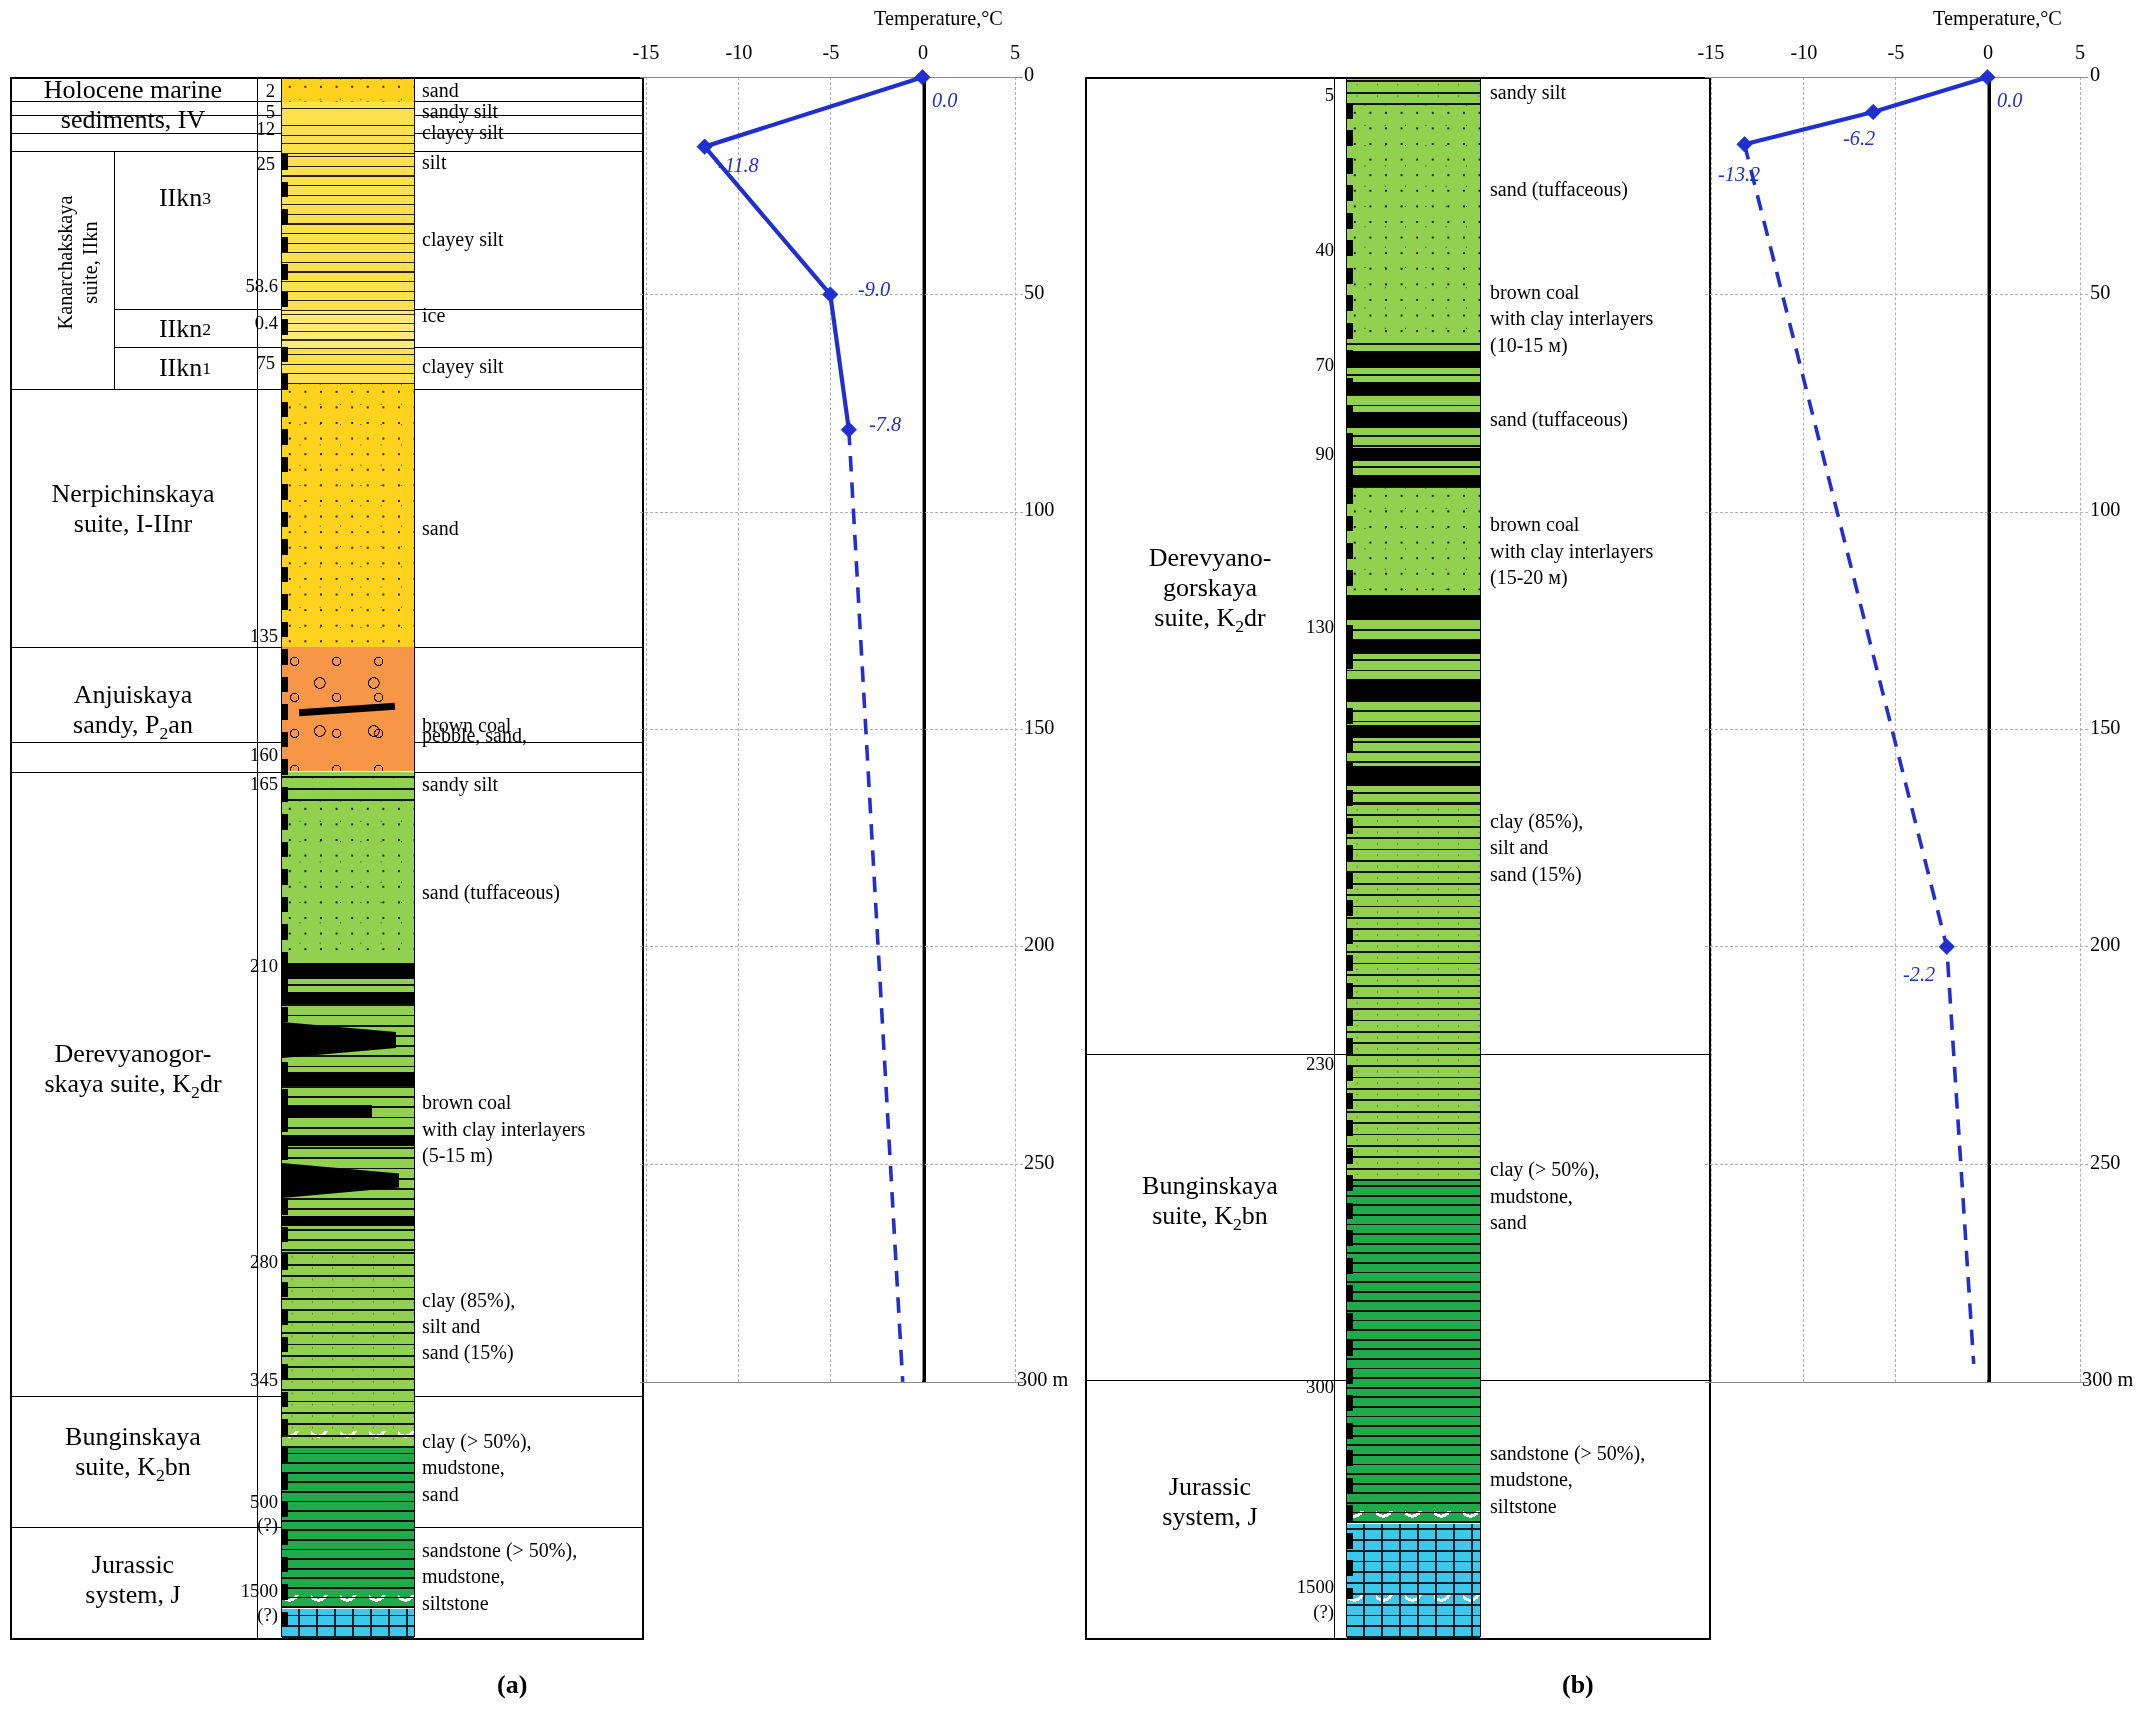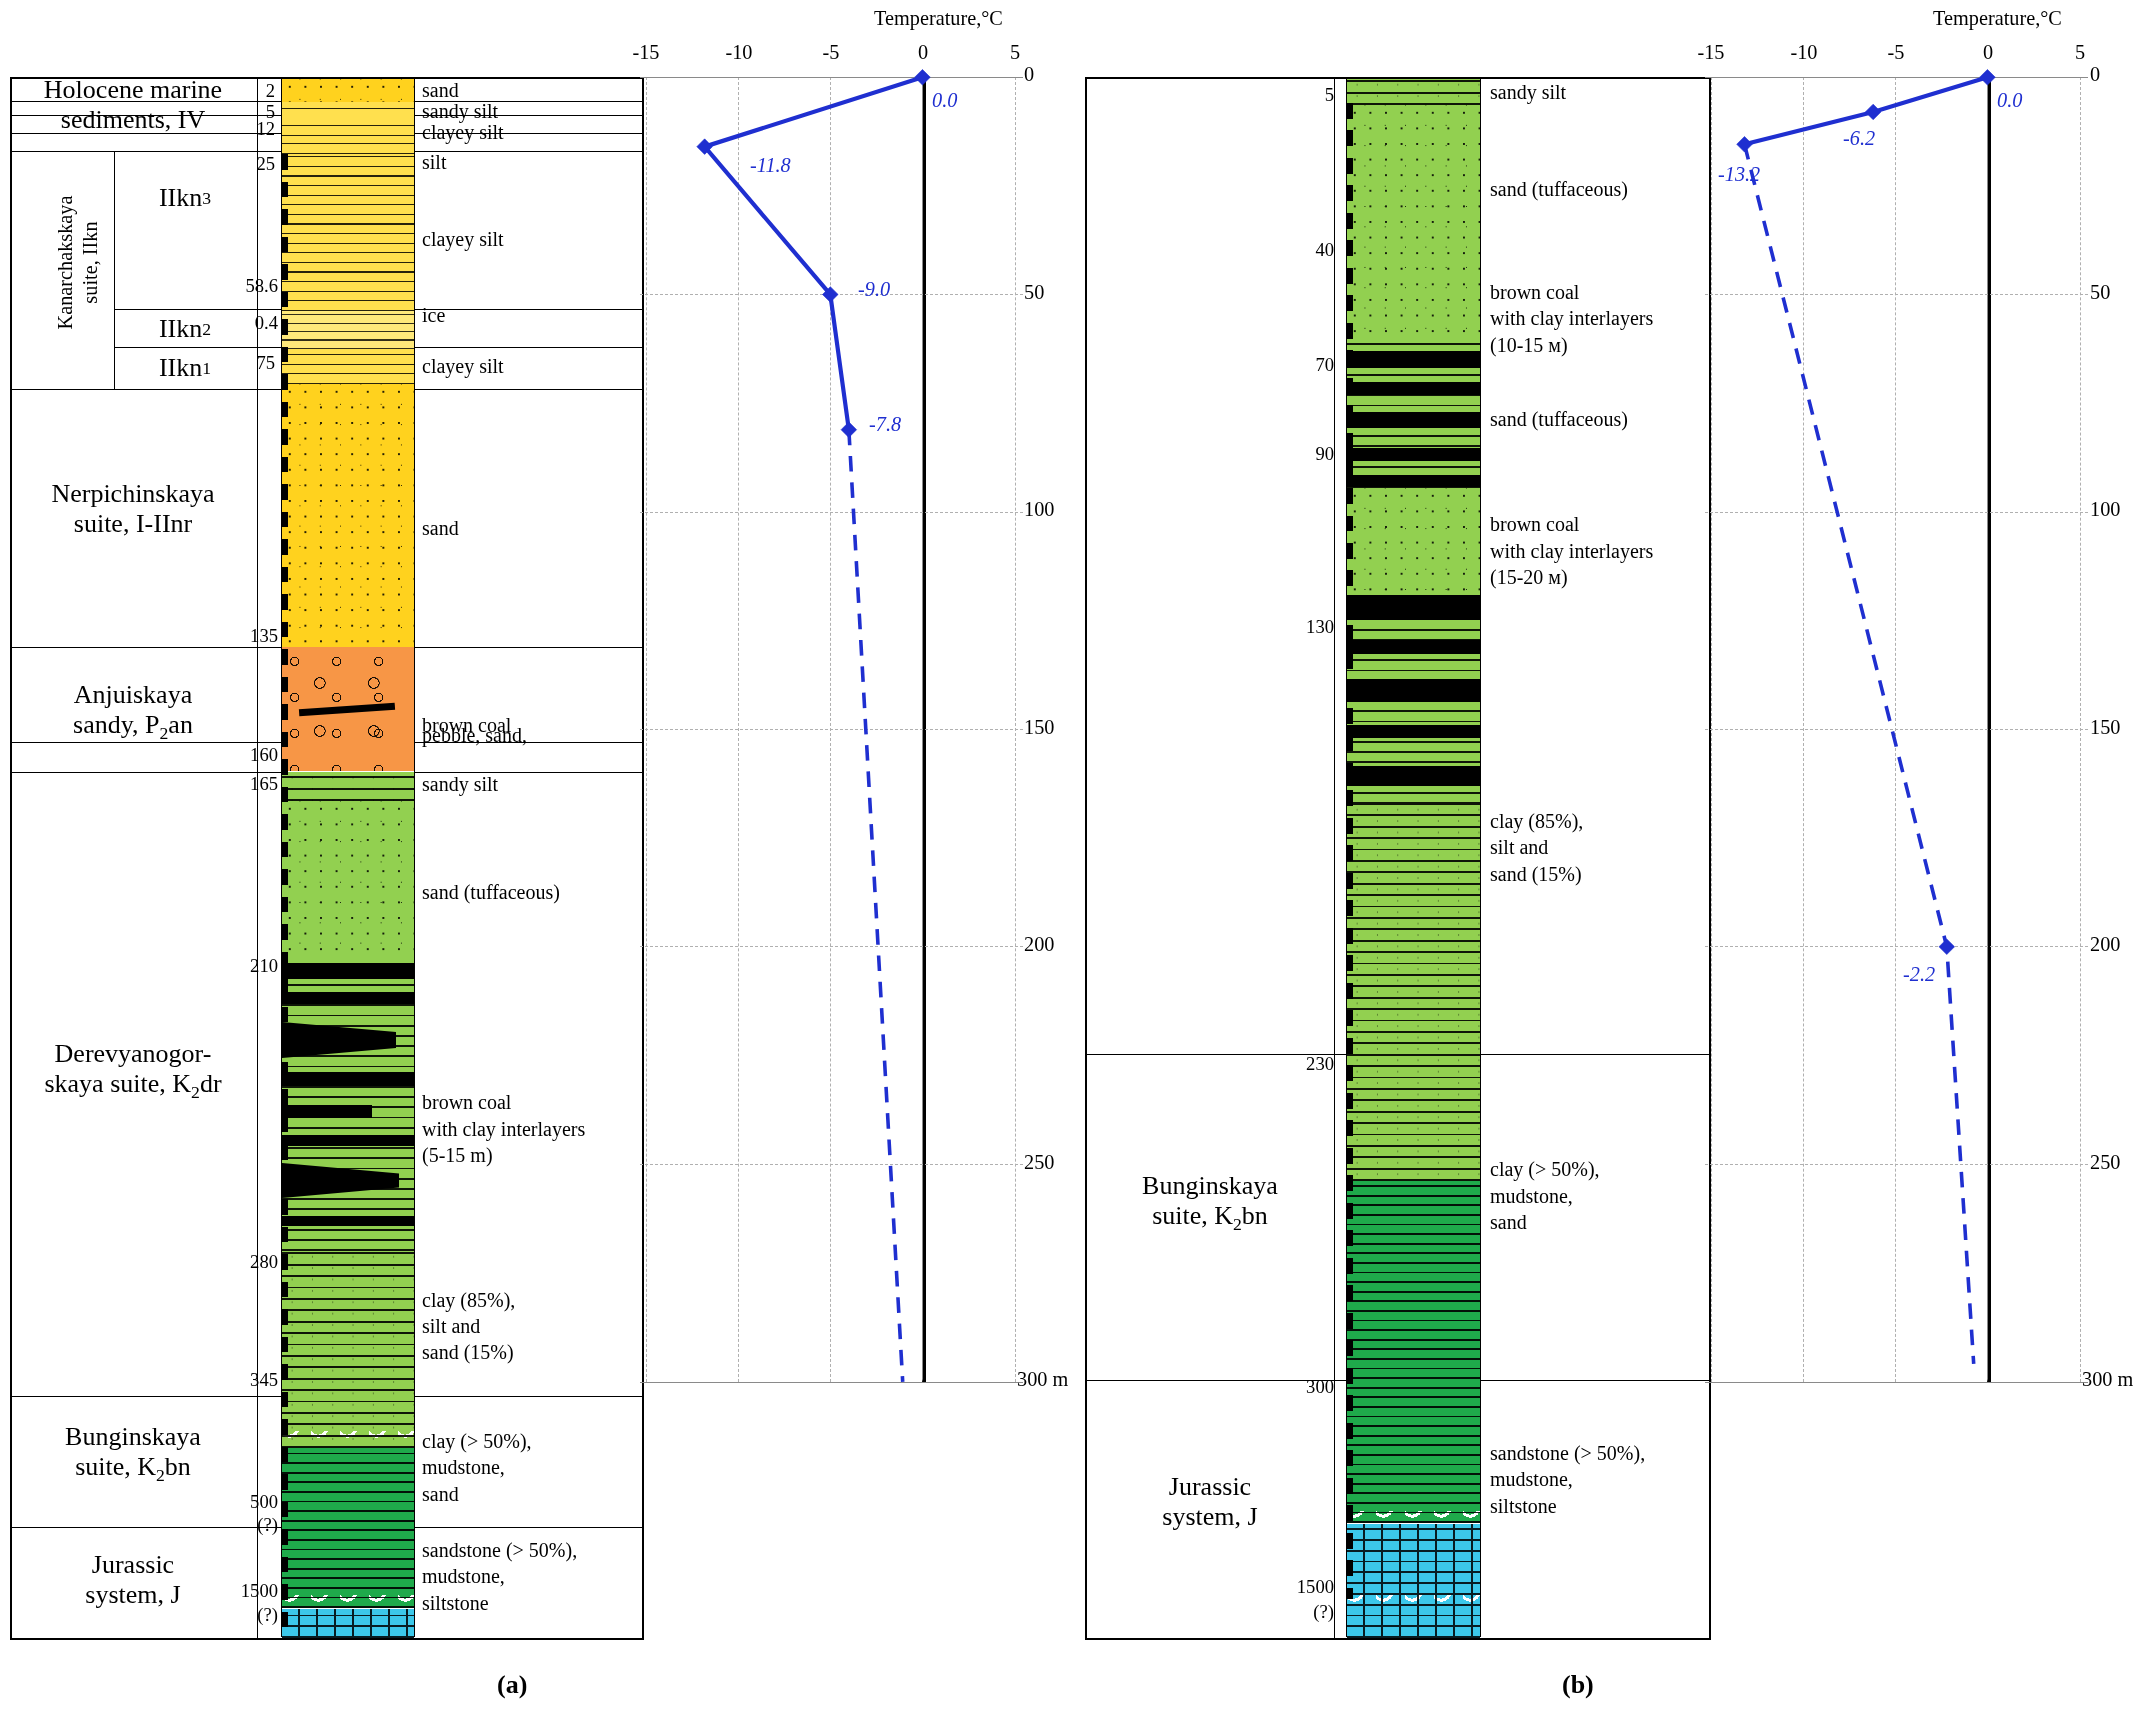--- a/index.html
+++ b/index.html
@@ -280,35 +280,40 @@
 
     <div class="ytick" style="left:1024px;top:63px;">0</div>
     <div class="ytick" style="left:1024px;top:281px;">50</div>
     <div class="ytick" style="left:1024px;top:498px;">100</div>
     <div class="ytick" style="left:1024px;top:716px;">150</div>
     <div class="ytick" style="left:1024px;top:933px;">200</div>
     <div class="ytick" style="left:1024px;top:1151px;">250</div>
     <div class="ytick" style="left:1017px;top:1368px;">300 m</div>
 
     <div class="tlabel" style="left:932px;top:89px;">0.0</div>
-    <div class="tlabel" style="left:718px;top:154px;margin-left:32px;">-11.8</div>
+    <div class="tlabel" style="left:718px;top:154px;">-11.8</div>
     <div class="tlabel" style="left:858px;top:278px;">-9.0</div>
     <div class="tlabel" style="left:869px;top:413px;">-7.8</div>
 
     <div class="caption" style="left:497px;top:1670px;">(a)</div>
   </div>
 
   <div class="panel" id="panel-b">
 
     <div class="logbox" style="left:14.4px;top:77px;width:626px;height:1563px;"></div>
 
     <div class="hline" style="left:14.4px;top:1054px;width:626px;"></div>
     <div class="hline" style="left:14.4px;top:1380px;width:626px;"></div>
     <div class="vline" style="left:263px;top:77px;height:1563px;"></div>
 
+    <div class="strat-cell nb" style="left:17px;top:545px;width:244px;height:90px;flex-direction:column;">
+      <span>Derevyano-</span>
+      <span>gorskaya</span>
+      <span><span>suite, K</span><span class="sup">2</span><span>dr</span></span>
+    </div>
 
     <div class="strat-cell nb" style="left:17px;top:1173px;width:244px;height:60px;flex-direction:column;">
       <span>Bunginskaya</span>
       <span><span>suite, K</span><span class="sup">2</span><span>bn</span></span>
     </div>
 
     <div class="strat-cell nb" style="left:17px;top:1472px;width:244px;height:60px;flex-direction:column;">
       <span>Jurassic</span>
       <span>system, J</span>
     </div>

